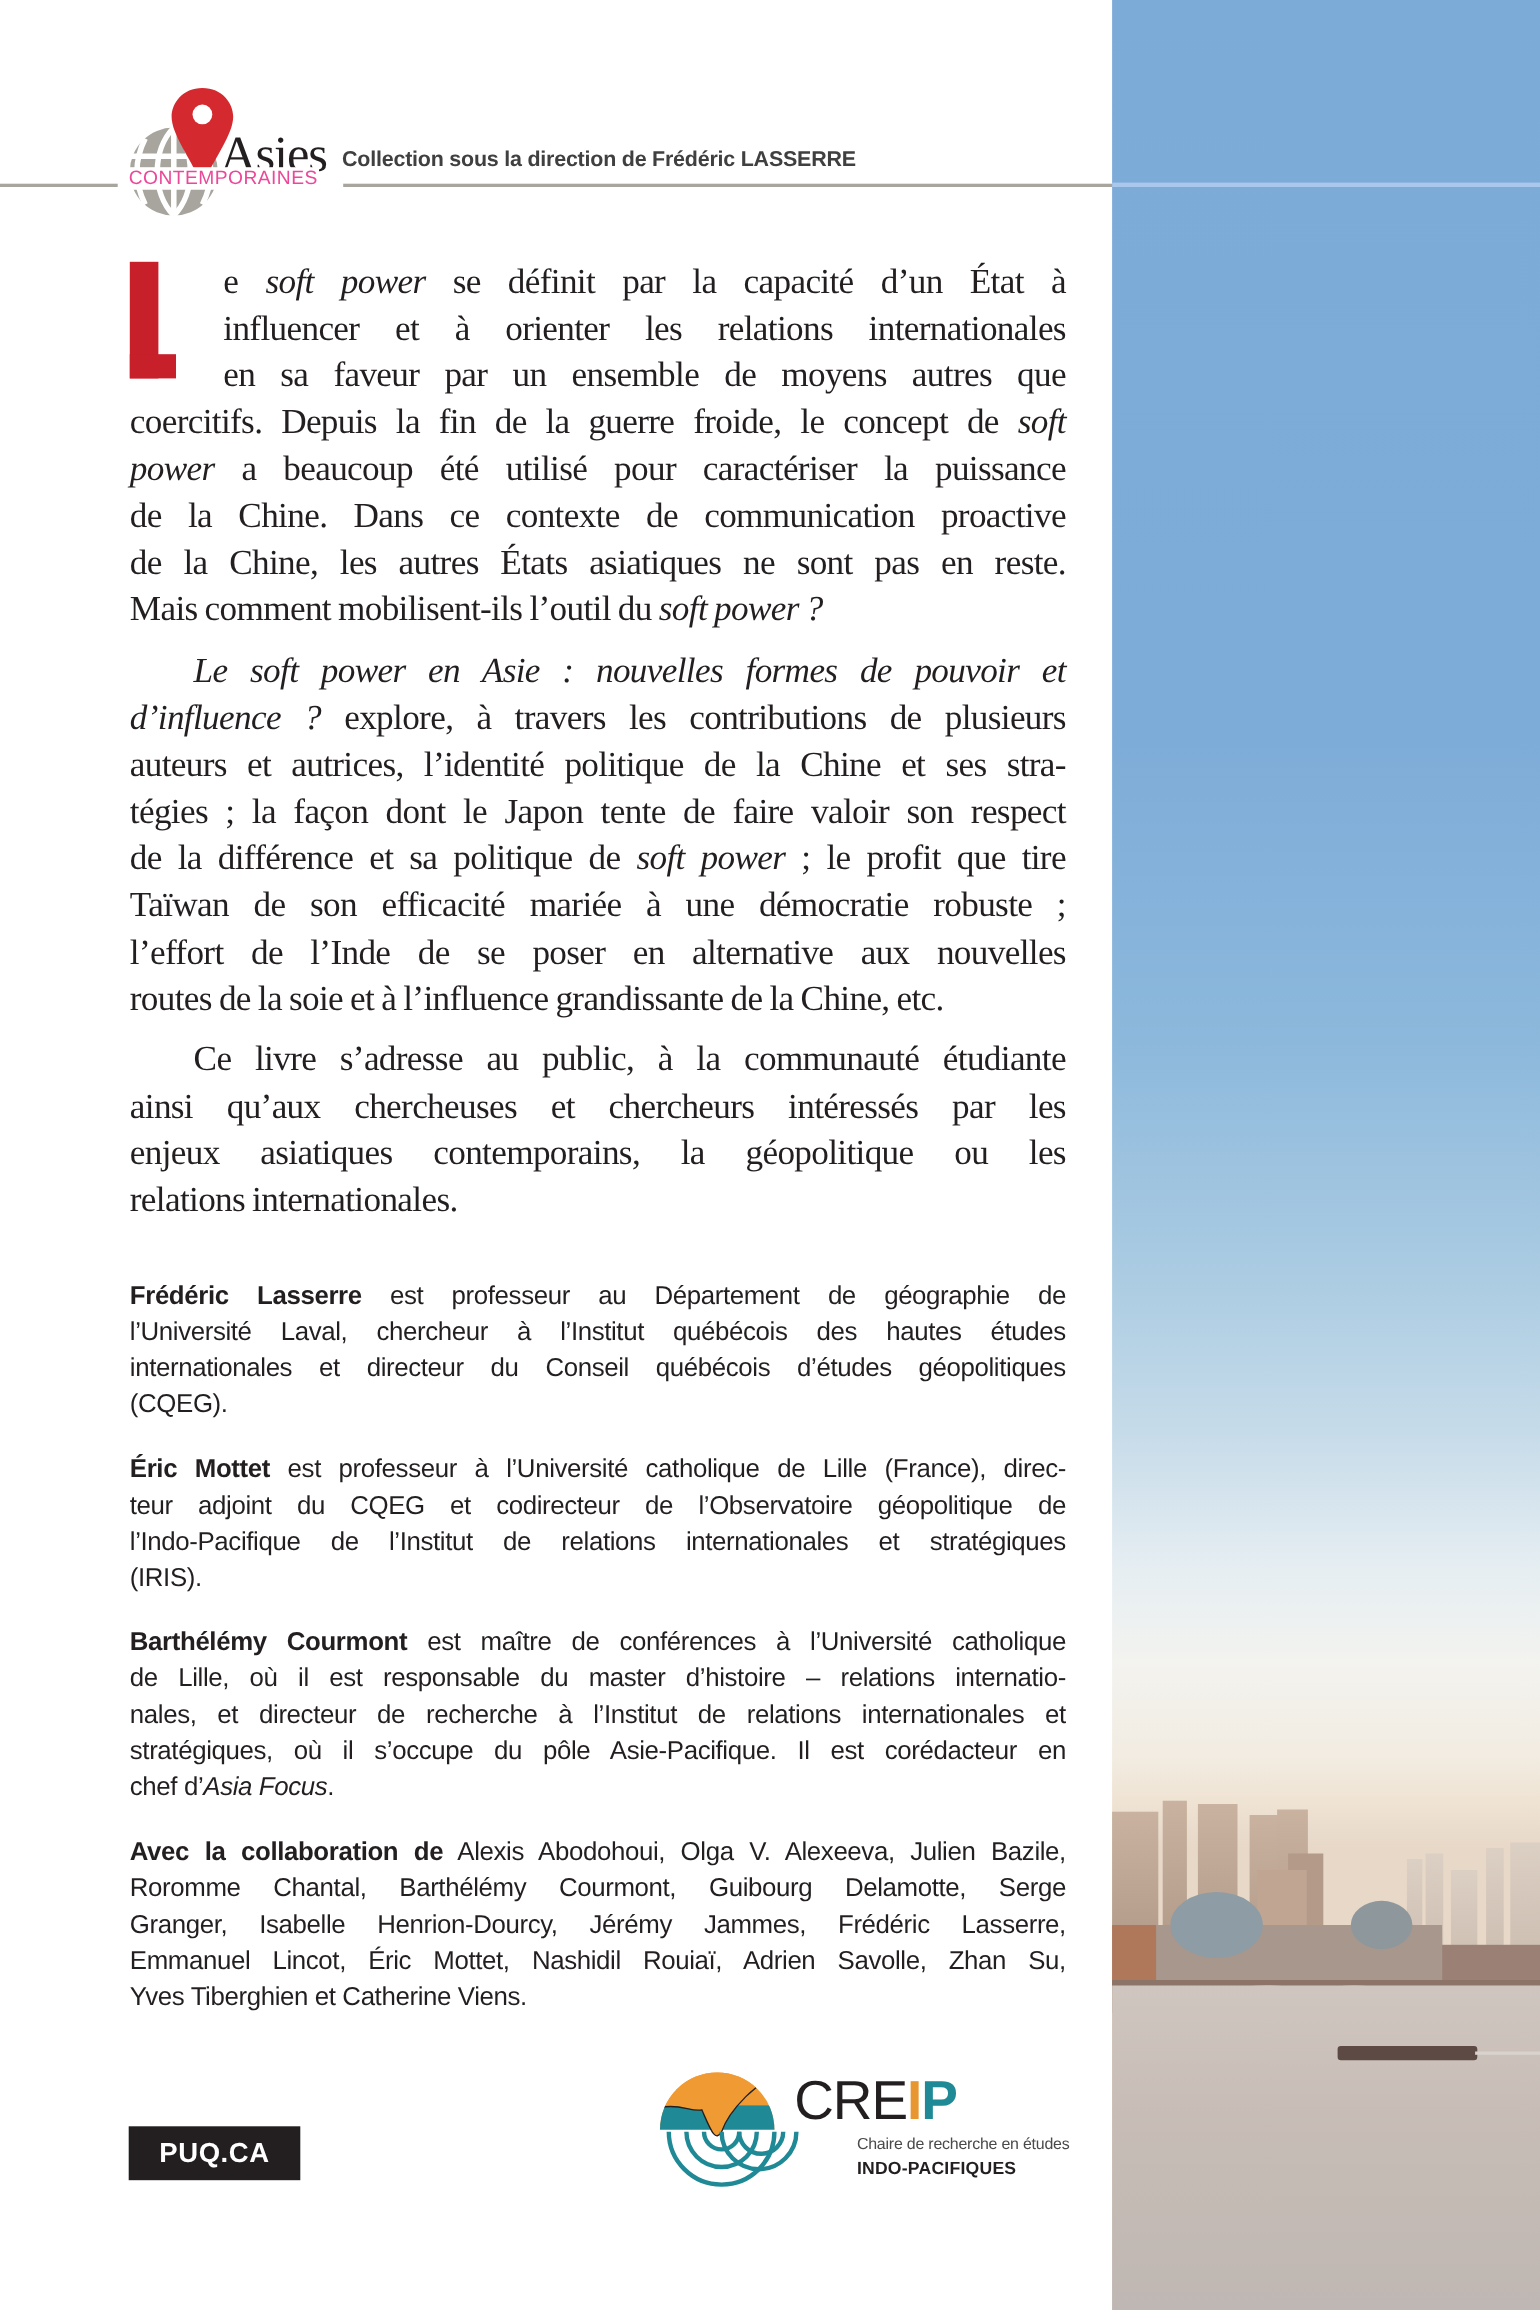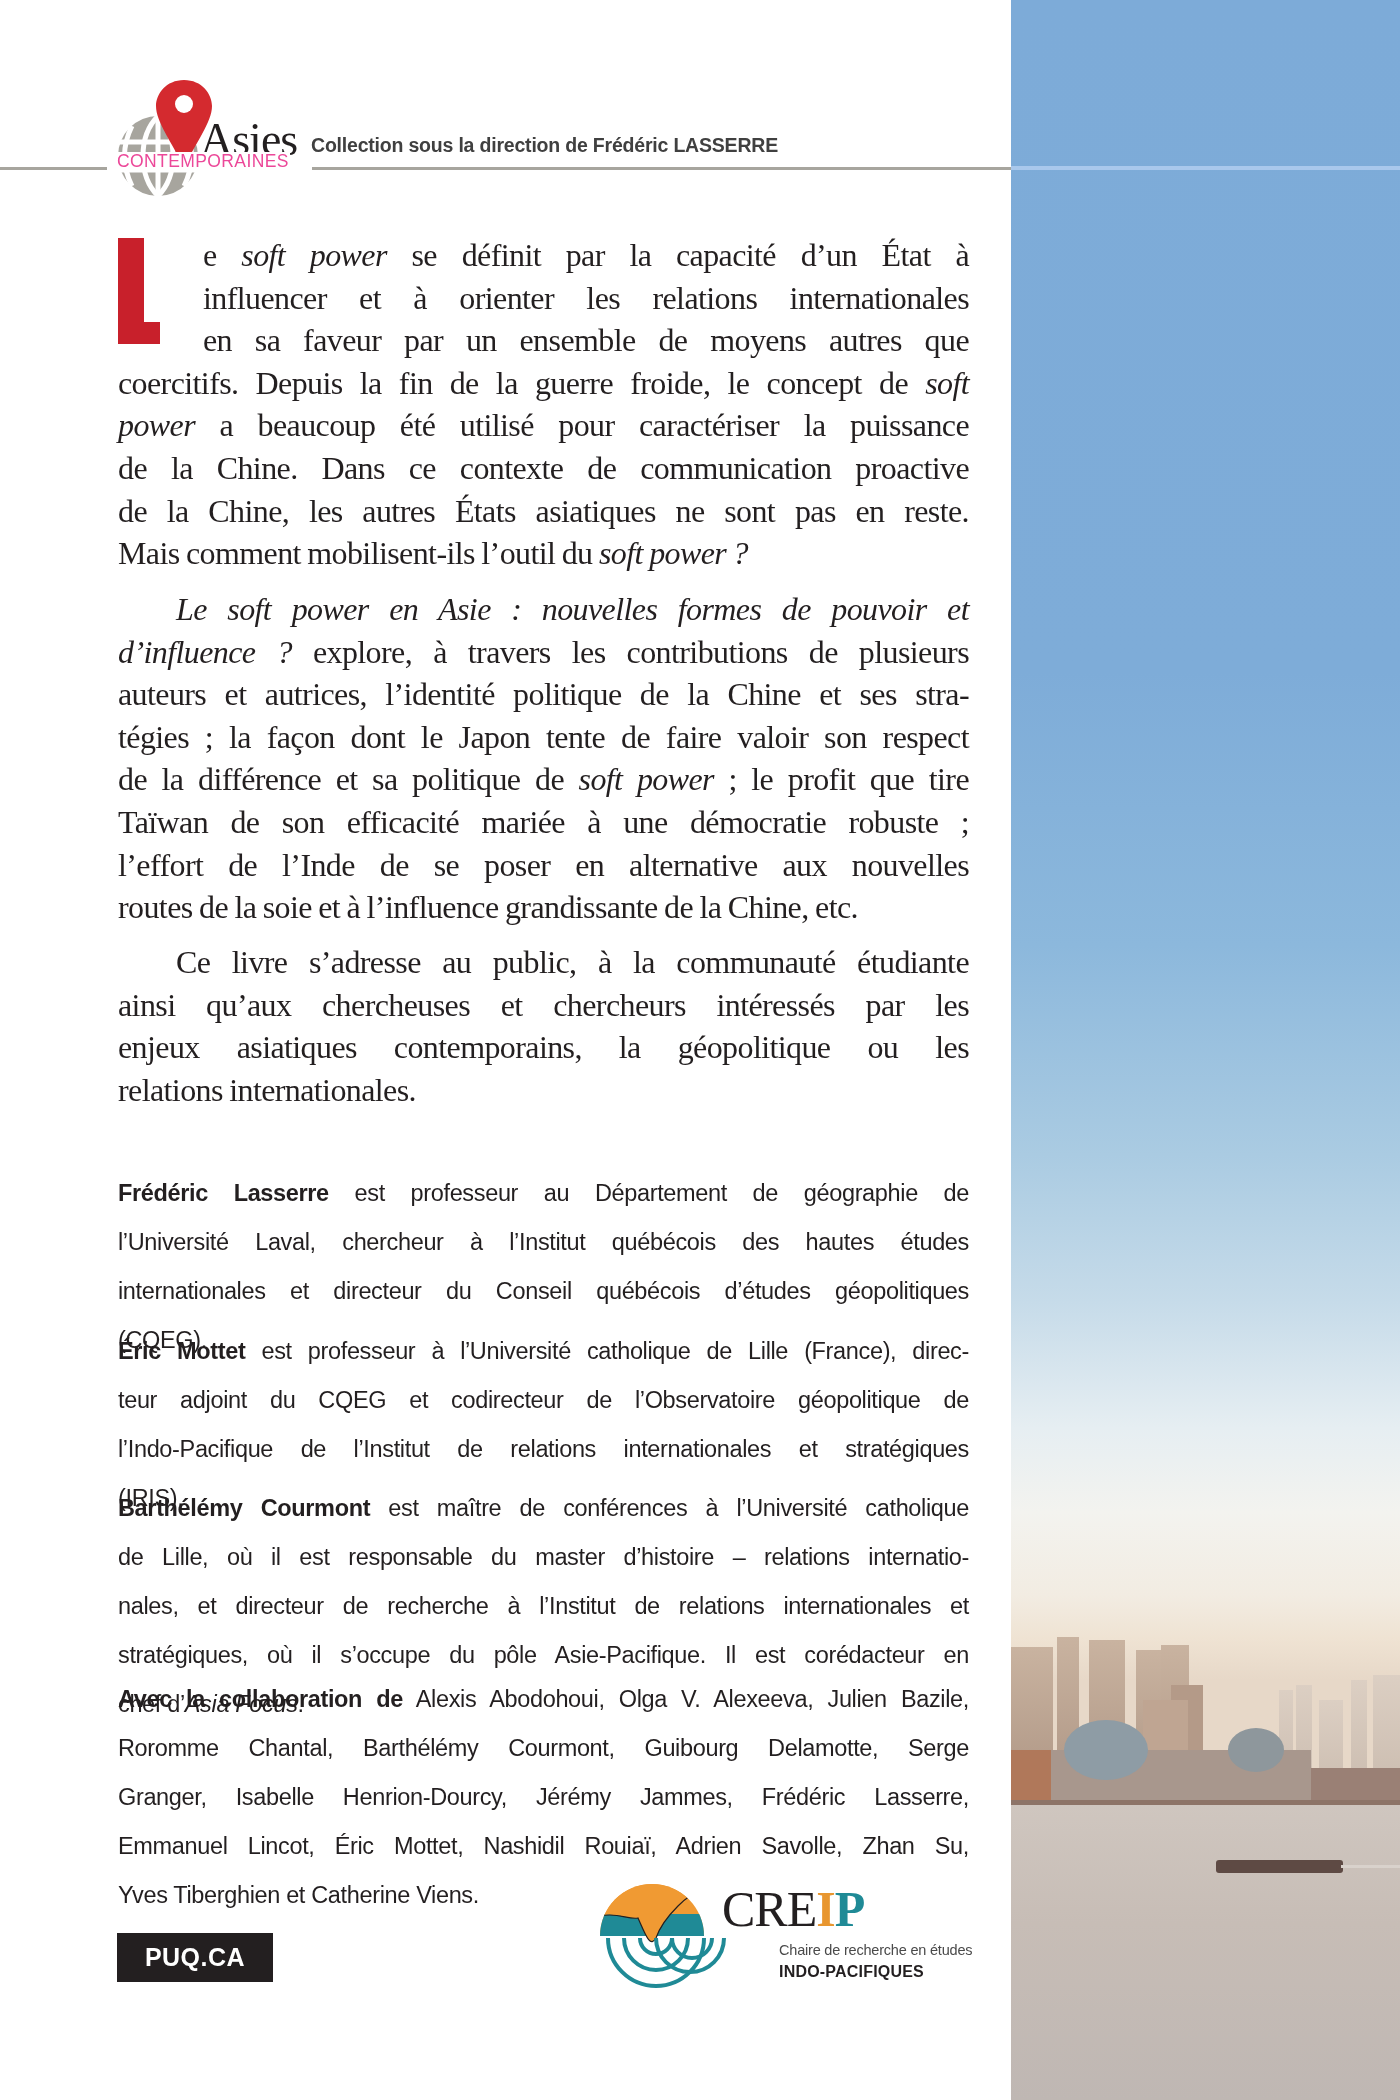--- a/index.html
+++ b/index.html
@@ -49,34 +49,34 @@
   .serif-block .ln.dc { padding-left:85px; }
   .serif-block i { font-style:italic; }
   .dropcap {
     position:absolute; left:118px; top:238px; width:42px; height:106px;
   }
   .dropcap .v { position:absolute; left:0; top:0; width:26px; height:106px; background:#c8202b; }
   .dropcap .h { position:absolute; left:0; top:84px; width:42px; height:22px; background:#c8202b; }
 
   
   .sans-block { position:absolute; left:118px; width:851px; font-family:"Liberation Sans", sans-serif; font-size:23.5px; color:#231f20; }
-  .sans-block .ln { height:33px; line-height:33px; white-space:nowrap; text-align:justify; text-align-last:justify; letter-spacing:-0.35px;margin-top:16px; }
+  .sans-block .ln { height:33px; line-height:33px; white-space:nowrap; text-align:justify; text-align-last:justify; letter-spacing:-0.35px; }
   .sans-block .ln.last { text-align-last:left; }
   .sans-block b { font-weight:bold; }
   .sans-block i { font-style:italic; }
 
   
   .puq {
     position:absolute; left:117px; top:1933px; width:156px; height:49px; background:#231f20;
     color:#fff; font-family:"Liberation Sans", sans-serif; font-weight:bold; font-size:25px;
     line-height:49px; text-align:center; letter-spacing:0.5px;
   }
   .creip { position:absolute; left:598px; top:1876px; width:380px; height:130px; }
   .creip-title {
-    position:absolute; left:722px; top:1884px; font-family:Liberation Serif, serif;
+    position:absolute; left:722px; top:1884px; font-family:Liberation Sans, sans-serif;
     font-size:50px; line-height:50px; color:#231f20; font-weight:normal; letter-spacing:-1px;
   }
   .creip-title .ip-i { color:#e8962f; font-weight:bold; }
   .creip-title .ip-p { color:#1f8a96; font-weight:bold; }
   .creip-sub {
     position:absolute; left:779px; top:1941px; font-family:"Liberation Sans", sans-serif;
     font-size:14.5px; line-height:18px; color:#4a4a4a; letter-spacing:-0.2px;
   }
   .creip-sub2 {
     position:absolute; left:779px; top:1962px; font-family:"Liberation Sans", sans-serif;

